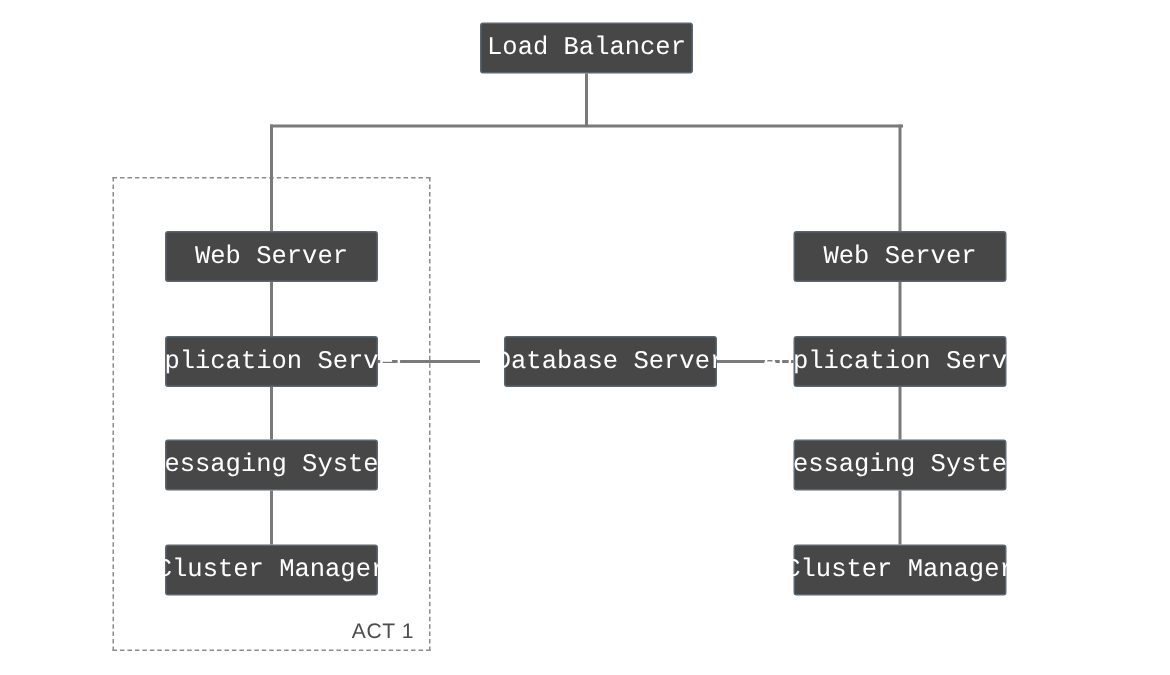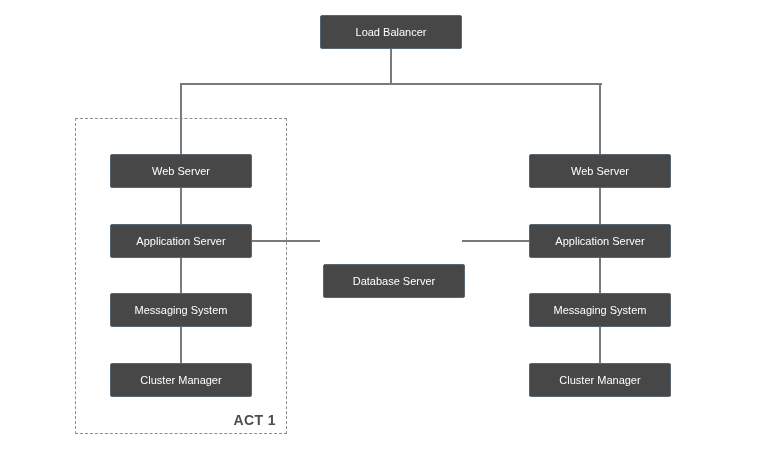--- a/index.html
+++ b/index.html
@@ -21,44 +21,44 @@
     background: transparent;
     z-index: 1;
   }
   .group-label {
     position: absolute;
     right: 10px;
     bottom: 5px;
     font-size: 14px;
     color: var(--group-label, #4d4d4d);
     letter-spacing: 0.4px;
-    font-weight: bold;
   }
   .line {
     position: absolute;
     background: var(--connector, #7a7a7a);
     z-index: 2;
   }
   .line.v { width: 2px; }
   .line.h { height: 2px; }
   .node {
     position: absolute;
     width: 142px;
     height: 34px;
     box-sizing: border-box;
     background: var(--node-fill, #474747);
     border: 1px solid var(--node-border, #5a6670);
     border-radius: 2px;
     color: var(--node-text, #ffffff);
-    font-size: 11px;
+    font-size: 17px;
     display: flex;
     align-items: center;
     justify-content: center;
     z-index: 3;
     white-space: nowrap;
+    font-family: Liberation Mono, monospace;
   }
 </style>
 </head>
 <body>
 
 <div class="canvas">
 
   <div class="group" style="left:75px; top:118px; width:210px; height:314px;">
     <span class="group-label">ACT 1</span>
   </div>
@@ -89,21 +89,21 @@
   <div class="node" style="left:110px; top:224px;">
     <span>Application Server</span>
   </div>
   <div class="node" style="left:110px; top:293px;">
     <span>Messaging System</span>
   </div>
   <div class="node" style="left:110px; top:363px;">
     <span>Cluster Manager</span>
   </div>
 
-  <div class="node" style="left:323px; top:224px;margin-top:40px;">
+  <div class="node" style="left:336px; top:224px;">
     <span>Database Server</span>
   </div>
 
   <div class="node" style="left:529px; top:154px;">
     <span>Web Server</span>
   </div>
   <div class="node" style="left:529px; top:224px;">
     <span>Application Server</span>
   </div>
   <div class="node" style="left:529px; top:293px;">

